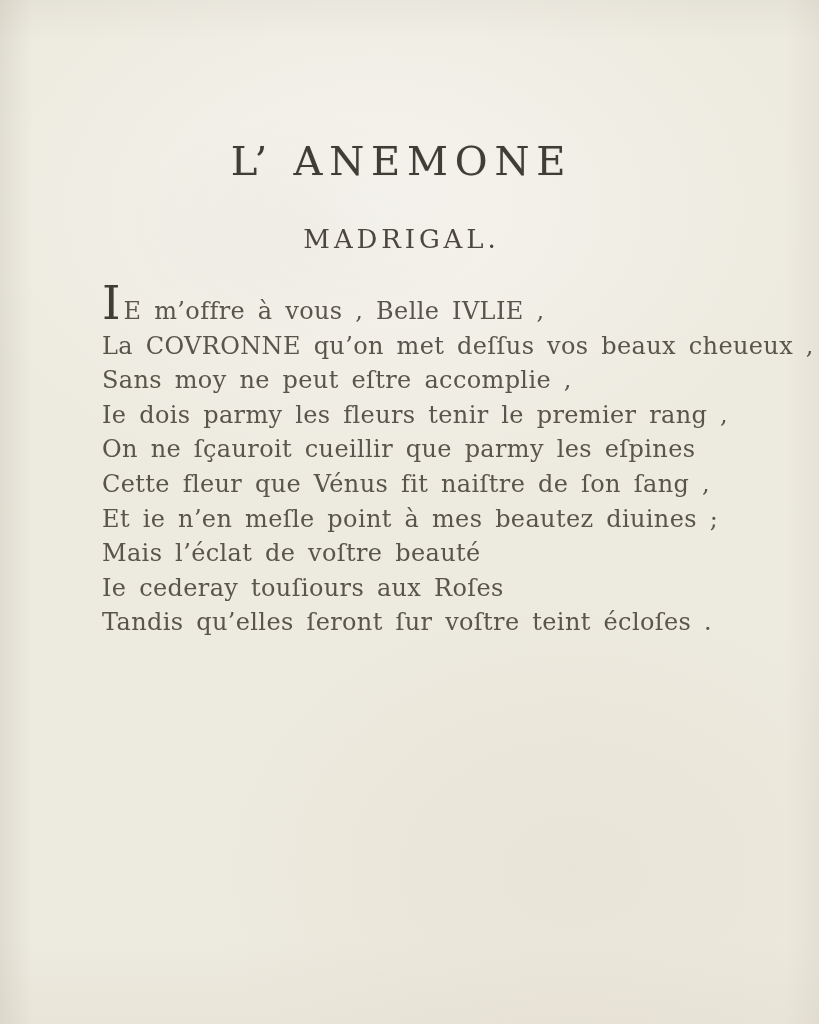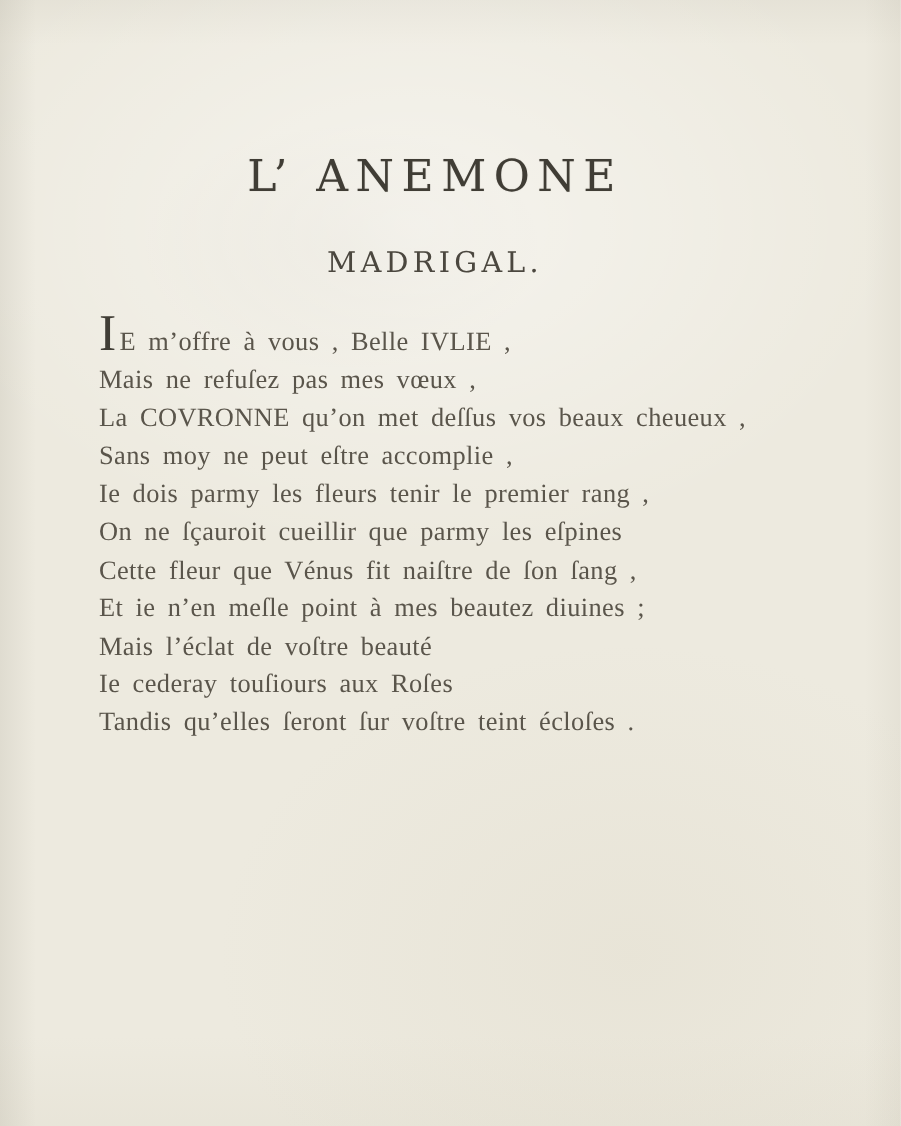--- a/index.html
+++ b/index.html
@@ -11,20 +11,21 @@
     box-sizing: border-box;
     background-color: #edeadf;
     background-image:
       radial-gradient(ellipse 620px 420px at 46% 20%, rgba(255,255,255,0.45), rgba(255,255,255,0) 72%),
       radial-gradient(ellipse 260px 160px at 38% 22%, rgba(175,165,145,0.10), rgba(175,165,145,0) 70%),
       radial-gradient(ellipse 500px 380px at 70% 85%, rgba(210,202,180,0.18), rgba(210,202,180,0) 75%),
       linear-gradient(90deg, rgba(150,145,130,0.16) 0%, rgba(150,145,130,0) 4%, rgba(150,145,130,0) 96%, rgba(160,152,135,0.10) 100%),
       linear-gradient(180deg, rgba(165,160,145,0.10) 0%, rgba(165,160,145,0) 4%, rgba(190,182,160,0) 92%, rgba(190,182,160,0.10) 100%);
     font-family: "DejaVu Serif", "Liberation Serif", serif;
     color: #58534a;
+    padding-left: 12px;
   }
   .head {
     padding-top: 138px;
     text-align: center;
     transform: translateX(-14px);
   }
   .title {
     margin: 0;
     font-size: 40px;
     font-weight: 400;
@@ -40,42 +41,41 @@
     color: #4b473f;
   }
   .poem {
     margin: 40px 0 0 90px;
     font-size: 24px;
     line-height: 34.6px;
     letter-spacing: 0.015em;
     word-spacing: 0.2em;
     color: #5a554b;
   }
-  .poem-line { white-space: nowrap; font-family: Liberation Serif, serif; }
+  .poem-line { white-space: nowrap; }
   .drop-cap {
     display: inline;
     font-size: 47px;
     line-height: 0;           
     letter-spacing: 0;
     margin-right: 3px;
     color: #403d35;
   }
 </style>
 </head>
 <body>
 
 <div class="page">
   <header class="head">
     <h1 class="title">L’ ANEMONE</h1>
     <h2 class="subtitle">MADRIGAL.</h2>
   </header>
 
   <div class="poem">
     <div class="poem-line"><span class="drop-cap">I</span><span>E m’offre à vous , Belle IVLIE ,</span></div>
-    <div class="poem-line">Mais ne refuſez pas mes vœux ,</div>
     <div class="poem-line">La COVRONNE qu’on met deſſus vos beaux cheueux ,</div>
     <div class="poem-line">Sans moy ne peut eſtre accomplie ,</div>
     <div class="poem-line">Ie dois parmy les fleurs tenir le premier rang ,</div>
     <div class="poem-line">On ne ſçauroit cueillir que parmy les eſpines</div>
     <div class="poem-line">Cette fleur que Vénus fit naiſtre de ſon ſang ,</div>
     <div class="poem-line">Et ie n’en meſle point à mes beautez diuines ;</div>
     <div class="poem-line">Mais l’éclat de voſtre beauté</div>
     <div class="poem-line">Ie cederay touſiours aux Roſes</div>
     <div class="poem-line">Tandis qu’elles ſeront ſur voſtre teint écloſes .</div>
   </div>

